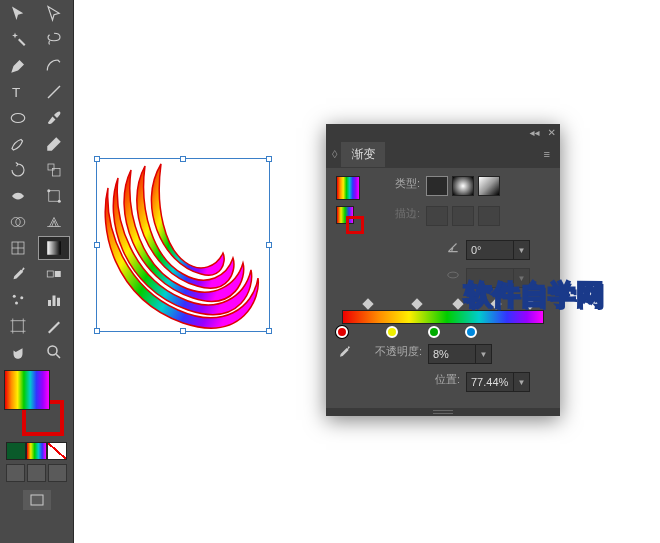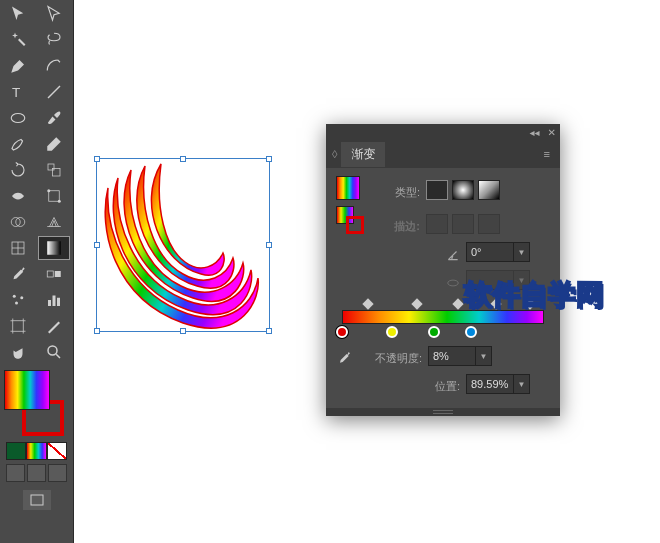--- a/index.html
+++ b/index.html
@@ -33,33 +33,33 @@
     .h-l { left: -3px; top: 50%; margin-top: -3px; } .h-r { right: -3px; top: 50%; margin-top: -3px; }
     .h-bl { left: -3px; bottom: -3px; } .h-b { left: 50%; bottom: -3px; margin-left: -3px; } .h-br { right: -3px; bottom: -3px; }
     
     
     .panel { position: absolute; left: 326px; top: 124px; width: 234px; background: #4a4a4a; color: #ccc; font-size: 11px; box-shadow: 0 4px 20px rgba(0,0,0,.5); }
     .panel-header { height: 16px; background: #3a3a3a; display: flex; align-items: center; justify-content: flex-end; padding: 0 4px; gap: 8px; color: #aaa; font-size: 10px; }
     .panel-tabs { height: 28px; background: #3a3a3a; display: flex; align-items: center; padding: 0 6px; }
     .tab { padding: 4px 10px; background: #4a4a4a; color: #ddd; font-size: 12px; }
     .tab-menu { margin-left: auto; color: #aaa; padding: 4px; }
     .panel-body { padding: 8px 10px; }
-    .row { display: flex; align-items: flex-end; margin-bottom: 6px; min-height: 22px; }
+    .row { display: flex; align-items: flex-start; margin-bottom: 6px; min-height: 22px; }
     .big-sw { width: 24px; height: 24px; background: linear-gradient(to right, #e00, #ff8c00, #ffee00, #0c0, #0cc, #33f, #90f, #f0f); border: 1px solid #222; margin-right: 12px; }
     .mini-fill-stroke { position: relative; width: 28px; height: 28px; margin-right: 8px;}
     .mini-fill { position: absolute; left: 0; top: 0; width: 18px; height: 18px; background: linear-gradient(to right,#e00,#ee0,#0c0,#33f,#f0f); border: 1px solid #222; }
     .mini-stroke { position: absolute; right: 0; bottom: 0; width: 18px; height: 18px; border: 3px solid #d00; }
     .label { color: #aaa; min-width: 48px; text-align: right; margin-right: 6px; }
     .type-btns { display: flex; gap: 4px; }
     .tbtn { width: 22px; height: 20px; background: #3a3a3a; border: 1px solid #222; display: flex; align-items: center; justify-content: center; }
     .tbtn.active { background: #2a2a2a; border-color: #888; }
     .tbtn-lin { background: linear-gradient(to right, #fff, #000); }
     .tbtn-rad { background: radial-gradient(circle, #fff, #000); }
     .tbtn-free { background: linear-gradient(135deg, #fff, #999, #000); }
-    .disabled { opacity: .4; font-weight: bold; }
+    .disabled { opacity: .4; }
     .angle-in { display: flex; align-items: center; }
     .num-field { width: 48px; height: 20px; background: #3a3a3a; border: 1px solid #222; color: #ddd; padding: 0 4px; font-size: 11px; display: flex; align-items: center; }
     .dd-arrow { width: 16px; height: 20px; background: #3a3a3a; border: 1px solid #222; border-left: none; display: flex; align-items: center; justify-content: center; color: #aaa; font-size: 8px; }
     
     .slider-zone { margin: 10px 0 6px; position: relative; height: 38px; }
     .slider-track { position: absolute; left: 6px; right: 6px; top: 10px; height: 14px; background: linear-gradient(to right, #e00 0%, #ff8c00 18%, #ffee00 33%, #0c0 52%, #0cc 68%, #33f 82%, #90f 92%, #f0f 100%); border: 1px solid #222; }
     .diamond { position: absolute; top: 0; width: 8px; height: 8px; background: #ccc; transform: rotate(45deg); }
     .stop { position: absolute; bottom: 0; width: 12px; height: 12px; border-radius: 50%; border: 2px solid #fff; transform: translateX(-50%); }
     .stop.sel { box-shadow: 0 0 0 1px #000; }
     
@@ -363,21 +363,21 @@
         </svg>
       <span class="label" style="min-width:64px">不透明度:</span>
       <div class="angle-in">
         <div class="num-field">8%</div>
         <div class="dd-arrow">▼</div>
       </div>
     </div>
     <div class="row" style="justify-content:flex-end;padding-right:20px">
       <span class="label">位置:</span>
       <div class="angle-in">
-        <div class="num-field">89.59%</div>
+        <div class="num-field">77.44%</div>
         <div class="dd-arrow">▼</div>
       </div>
     </div>
   </div>
   <div class="panel-resize"></div>
 </div>
 
 <div class="watermark">
   <div class="wm-cn">软件自学网</div>
 </div>

